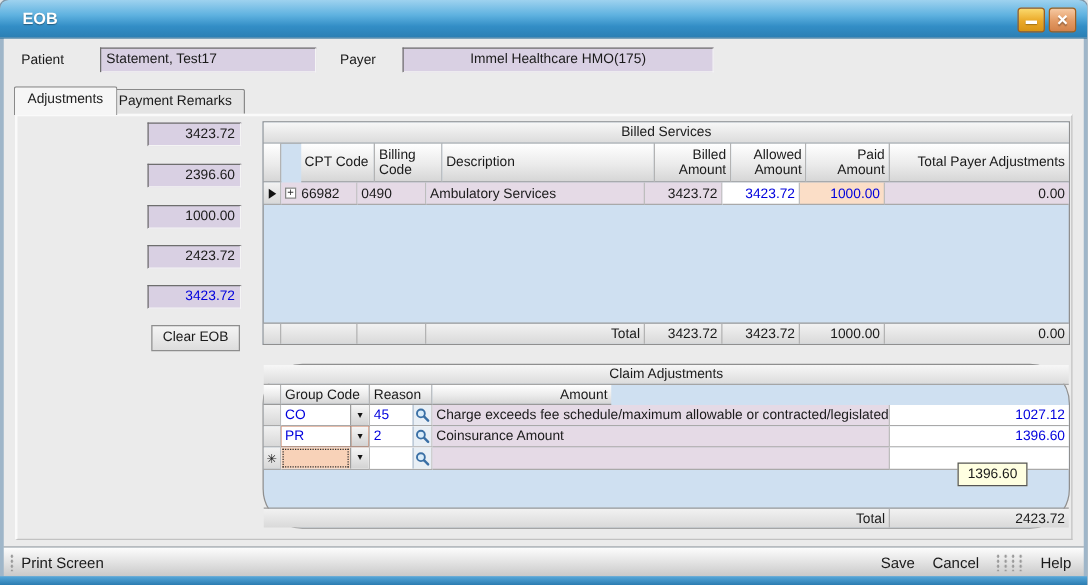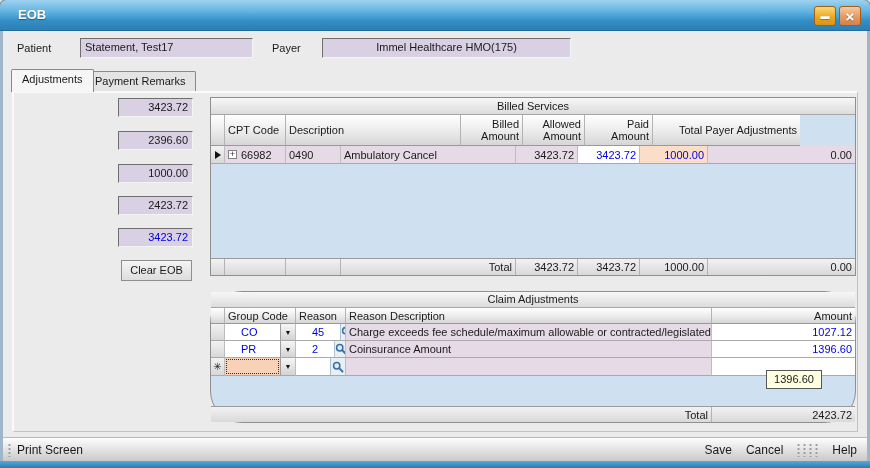--- a/index.html
+++ b/index.html
@@ -84,21 +84,21 @@
   .peachcell { background:#fbdec7; color:#0000dd; }
   .num { justify-content:flex-end; }
   .total-row { position:absolute; left:0; display:flex;
     background:linear-gradient(180deg,#f2f2f2,#d9d9d9); border-top:1px solid #9a9a9a; }
   .tcell { border-right:1px solid #b3b3b3; padding:1px 3px; font-size:11px;
     display:flex; align-items:center; }
   .arrow { width:0; height:0; border-top:4px solid transparent; border-bottom:4px solid transparent;
     border-left:6px solid #111; }
   .plusbox { display:inline-flex; width:9px; height:9px; border:1px solid #848484; background:#fff;
     font-size:9px; line-height:7px; align-items:center; justify-content:center; margin-right:4px; color:#333; }
-  .combo-val { flex:1; height:100%; display:flex; align-items:center; padding:1px 16px;
+  .combo-val { flex:1; height:100%; display:flex; align-items:center; padding:1px 3px;
     background:#fff; color:#0000dd; }
   .dd-btn { width:15px; height:100%; background:linear-gradient(180deg,#f6f6f6,#d3d3d3);
     border-left:1px solid #9d9d9d; display:flex; align-items:center; justify-content:center; }
   .dd-glyph { font-size:7px; color:#111; }
   .mag-btn { width:15px; height:100%; display:flex; align-items:center; justify-content:center;
     background:#e9eff5; border-left:1px solid #b0c0d0; }
   .newcell { background:#f8d2b8; outline:1px dotted #333; outline-offset:-2px; }
   .tooltip { position:absolute; left:766px; top:370px; width:56px; height:19px; z-index:9;
     background:#ffffe1; border:1px solid #565656; text-align:center; line-height:17px; font-size:11px; }
   .star { font-size:10px; color:#222; }
@@ -144,38 +144,39 @@
   <span class="sum-lbl" style="top:233px;">Allowed Amount</span>
   <div class="sum-val sunken" style="top:228px; color:#0000dd; z-index:5;">3423.72</div>
 
   <div class="clear-btn" style="z-index:5;">Clear EOB</div>
 
   <div class="group" style="top:97px; height:179px;">
     <div class="group-title" style="height:17px; line-height:16px;">Billed Services</div>
 
     <div class="hdr-row" style="top:17px; height:31px; width:644px;">
       <div class="hdr-cell" style="width:14px; padding:0;"></div>
-      <div class="hdr-cell" style="width:61px;">CPT Code</div>
+      <div class="hdr-cell" style="width:61px;margin-left:16px;">CPT Code</div>
+      <div class="hdr-cell" style="width:55px;">Billing Code</div>
       <div class="hdr-cell" style="width:175px;">Description</div>
       <div class="hdr-cell hdr-right" style="width:62px;">Billed Amount</div>
       <div class="hdr-cell hdr-right" style="width:62px;">Allowed Amount</div>
       <div class="hdr-cell hdr-right" style="width:68px;">Paid Amount</div>
       <div class="hdr-cell hdr-right" style="width:147px; border-right:none;">Total Payer Adjustments</div>
     </div>
 
     <div class="data-row" style="top:48px; height:18px; width:644px;">
       <div class="cell sel-cell" style="width:14px;">
         <span class="arrow"></span>
       </div>
       <div class="cell lav" style="width:61px;">
         <span class="plusbox">+</span>
         <span>66982</span>
       </div>
       <div class="cell lav" style="width:55px;">0490</div>
-      <div class="cell lav" style="width:175px;">Ambulatory Cancel</div>
+      <div class="cell lav" style="width:175px;">Ambulatory Services</div>
       <div class="cell lav num" style="width:62px;">3423.72</div>
       <div class="cell whitecell num" style="width:62px;">3423.72</div>
       <div class="cell peachcell num" style="width:68px;">1000.00</div>
       <div class="cell lav num" style="width:147px; border-right:none;">0.00</div>
     </div>
 
     <div class="total-row" style="top:160px; height:17px; width:644px;">
       <div class="tcell" style="width:14px;"></div>
       <div class="tcell" style="width:61px;"></div>
       <div class="tcell" style="width:55px;"></div>
@@ -187,21 +188,20 @@
     </div>
   </div>
 
   <div class="group" style="top:291px; height:132px;border-radius:32px;">
     <div class="group-title" style="height:16px; line-height:15px;">Claim Adjustments</div>
 
     <div class="hdr-row" style="top:16px; height:16px; width:644px;">
       <div class="hdr-cell" style="width:14px; padding:0;"></div>
       <div class="hdr-cell" style="width:71px;">Group Code</div>
       <div class="hdr-cell" style="width:50px;">Reason</div>
-      <div class="hdr-cell" style="width:366px;">Reason Description</div>
       <div class="hdr-cell hdr-right" style="width:143px; border-right:none;">Amount</div>
     </div>
 
     <div class="data-row" style="top:32px; height:17px; width:644px;">
       <div class="cell sel-cell" style="width:14px;"></div>
       <div class="cell" style="width:71px; padding:0; background:#fff;">
         <span class="combo-val">CO</span>
         <span class="dd-btn">
           <span class="dd-glyph">▼</span>
         </span>

